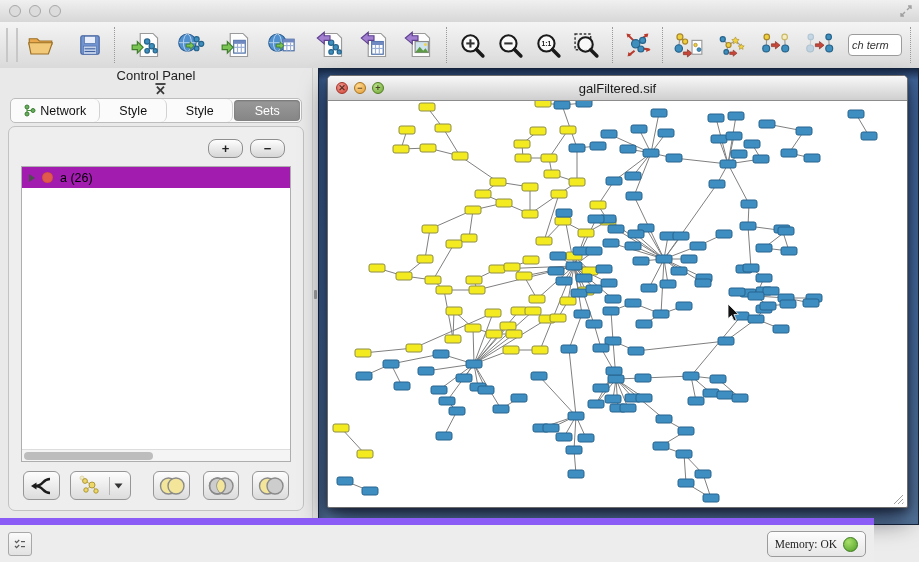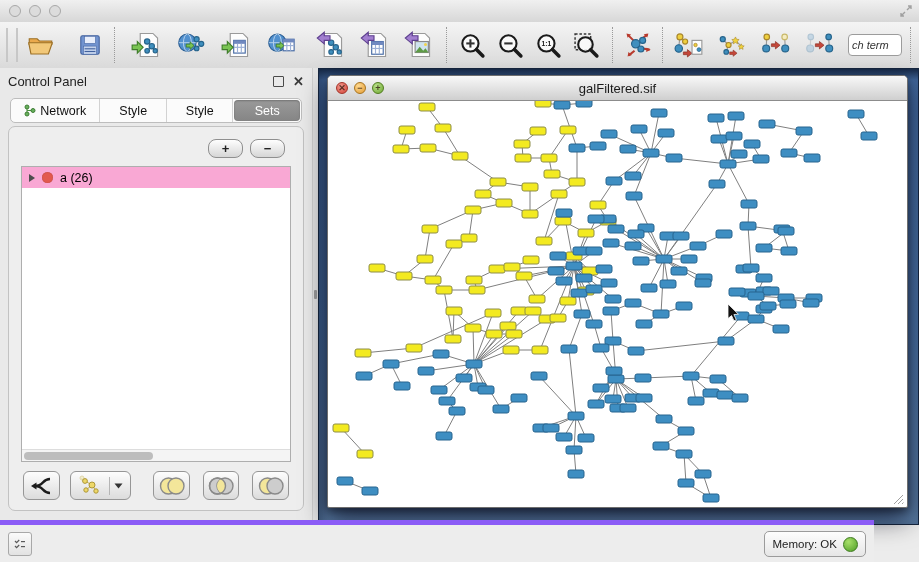--- a/index.html
+++ b/index.html
@@ -20,40 +20,40 @@
   #toolbar{position:absolute;left:0;top:22px;width:919px;height:46px;
     background:linear-gradient(180deg,#f4f4f4,#dadada);
     border-bottom:1px solid #989898;display:flex;align-items:center;}
   .tb{width:36px;height:36px;display:flex;align-items:center;justify-content:center;flex:0 0 auto;}
   .tsep{width:1px;height:36px;border-left:1px dotted #9a9a9a;margin:0 6px;flex:0 0 auto;}
   .grab{width:8px;height:34px;border-left:2px solid #c7c7c7;border-right:2px solid #c7c7c7;margin:0 4px 0 6px;flex:0 0 auto;}
   #search-box{width:46px;height:20px;border:1px solid #9c9c9c;border-radius:4px;background:#fff;
     font-style:italic;font-size:11px;color:#333;padding:0 3px;font-family:"Liberation Sans",sans-serif;}
   
   #control-panel{position:absolute;left:0;top:68px;width:312px;bottom:37px;background:#e9e9e9;}
-  #cp-header{height:26px;display:flex;align-items:center;padding:0 8px;font-size:13px;color:#222;}
+  #cp-header{height:26px;display:flex;align-items:center;padding:0 8px;font-size:13px;color:#222;flex-direction:column;}
   #cp-header .sp{flex:1;}
   .cp-hicon{margin-left:9px;color:#3a3a3a;font-size:11px;line-height:11px;cursor:default;}
   #cp-float{width:9px;height:9px;border:1.5px solid #4a4a4a;border-radius:1px;}
   #tabbar{margin:4px 10px 0 10px;height:23px;background:#fbfbfb;border:1px solid #bdbdbd;border-radius:5px;
     display:flex;align-items:stretch;overflow:hidden;}
   .tab{display:flex;align-items:center;justify-content:center;gap:4px;font-size:12.5px;color:#111;
-    flex:1;border-right:1px solid #d2d2d2;}
+    flex:1;border-right:1px solid #d2d2d2;border-radius:6px;}
   .tab:last-child{border-right:none;}
   .tab.active{background:linear-gradient(180deg,#9a9a9a,#858585);color:#fff;border-radius:4px;margin:1px;
     box-shadow:inset 0 1px 2px rgba(0,0,0,.25);}
   #setsbox{position:absolute;left:8px;right:8px;top:58px;bottom:14px;background:#eeeeee;
     border:1px solid #c2c2c2;border-radius:7px;display:flex;flex-direction:column;}
   #pm-row{display:flex;justify-content:flex-end;gap:7px;margin:12px 18px 0 0;}
   .pmbtn{width:33px;height:17px;border:1px solid #8f8f8f;border-radius:8px;
     background:linear-gradient(180deg,#fefefe,#d6d6d6);font-size:13px;font-weight:bold;color:#222;
     display:flex;align-items:center;justify-content:center;line-height:1;}
   #setlist{margin:8px 12px 0 12px;background:#fff;border:1px solid #aeaeae;flex:1;position:relative;overflow:hidden;}
   .setrow{height:21px;display:flex;align-items:center;gap:7px;padding-left:7px;font-size:12.5px;color:#000;}
-  .setrow.sel{background:#f9a8d4;}
+  .setrow.sel{background:#a21caf;}
   .tri{width:0;height:0;border-left:6px solid #4d4d4d;border-top:4px solid transparent;border-bottom:4px solid transparent;}
   .dot{width:11px;height:11px;border-radius:50%;background:#e2594e;box-shadow:inset 0 0 1px #9c3027;}
   #hscroll{position:absolute;left:0;right:0;bottom:0;height:11px;background:#f4f4f4;border-top:1px solid #ddd;}
   #hthumb{position:absolute;left:2px;top:1.5px;width:48%;height:8px;background:#bdbdbd;border-radius:4px;}
   #setbtns{display:flex;align-items:center;padding:0 14px;margin:9px 0 10px 0;}
   .sbtn{height:27px;border:1px solid #969696;border-radius:6px;background:linear-gradient(180deg,#fdfdfd,#dcdcdc);
     display:flex;align-items:center;justify-content:center;}
   .w34{width:36px;} .gap1{margin-left:10px;} .gap2{margin-left:22px;} .gap3{margin-left:13px;}
   
   #divider{position:absolute;left:312px;top:68px;width:6px;bottom:37px;background:#e4e4e4;
@@ -70,21 +70,21 @@
     border-radius:4px 4px 0 0;display:flex;align-items:center;position:relative;}
   #netwin-title{position:absolute;left:0;right:0;text-align:center;font-size:13px;color:#1a1a1a;}
   .ilights{display:flex;gap:6px;margin-left:8px;z-index:2;}
   .il{width:12px;height:12px;border-radius:50%;box-sizing:border-box;display:flex;align-items:center;justify-content:center;
      font-size:9px;line-height:9px;color:rgba(40,20,10,.75);font-weight:bold;}
   .il.r{background:radial-gradient(circle at 35% 30%,#f2958a,#d4463a);border:1px solid #a33429;}
   .il.o{background:radial-gradient(circle at 35% 30%,#ffd98f,#e39c34);border:1px solid #a8741f;}
   .il.g{background:radial-gradient(circle at 35% 30%,#b9e08b,#6fa832);border:1px solid #527d20;}
   #canvas-wrap{position:relative;width:577px;height:405px;background:#fff;border-radius:0 0 2px 2px;overflow:hidden;}
   
-  #statusbar{position:absolute;left:0;bottom:0;width:874px;height:37px;background:#ededed;border-top:5px solid #8b5cf6;}
+  #statusbar{position:absolute;left:0;bottom:0;width:874px;height:37px;background:#ededed;border-top:7px solid #8b5cf6;font-family:Liberation Serif, serif;}
   #task-btn{position:absolute;left:8px;top:7px;width:22px;height:22px;border:1px solid #a8a8a8;border-radius:3px;
     background:linear-gradient(180deg,#fbfbfb,#e2e2e2);display:flex;align-items:center;justify-content:center;}
   #memory-btn{position:absolute;right:8px;top:6px;height:24px;border:1px solid #9b9b9b;border-radius:5px;
     background:linear-gradient(180deg,#fdfdfd,#e6e6e6);display:flex;align-items:center;gap:6px;padding:0 7px;
     font-size:11.5px;color:#222;}
   #mem-led{width:13px;height:13px;border-radius:50%;background:radial-gradient(circle at 35% 30%,#a8e06a,#4f9e27);border:1px solid #3c7a1c;}
   .ge{stroke:#7f7f7f;stroke-width:1;}
   .nd{stroke-width:1;}
   .ny{fill:#f3ea20;stroke:#8e8e49;}
   .nb{fill:#3e8ec2;stroke:#27648f;}

